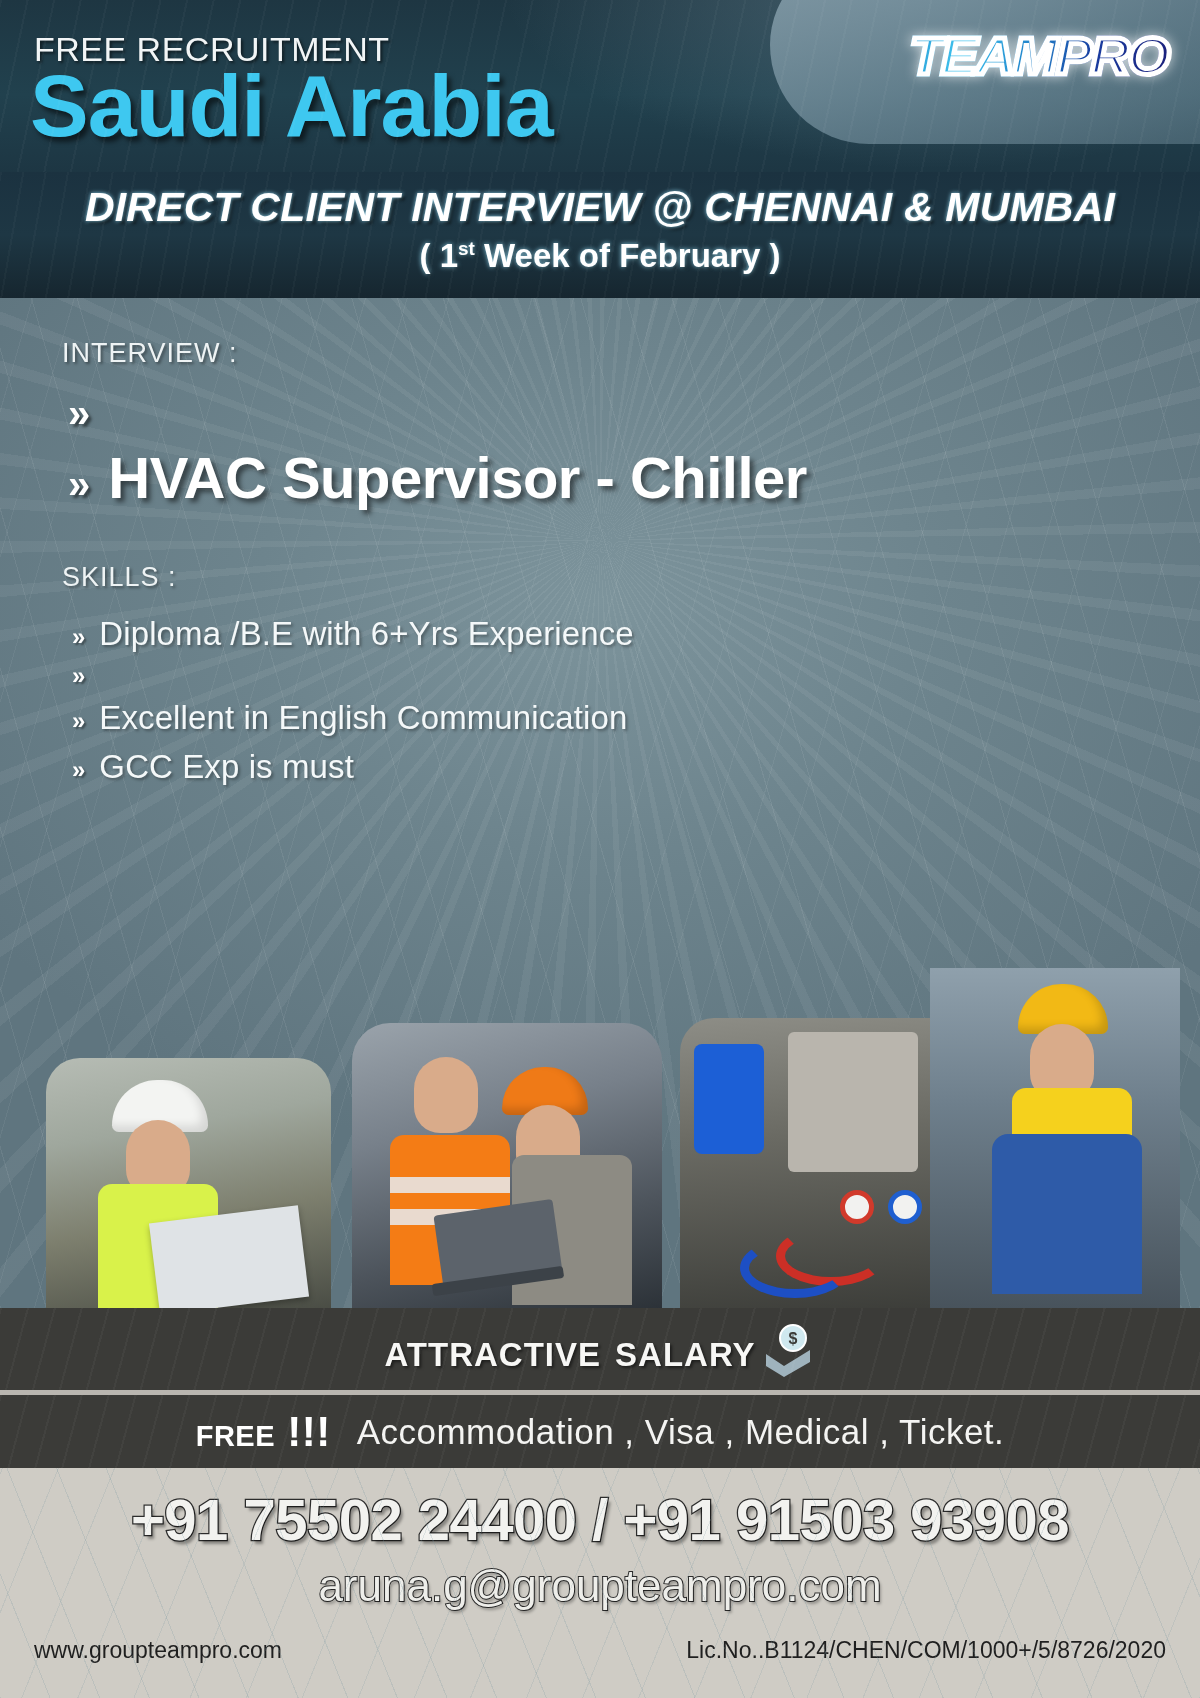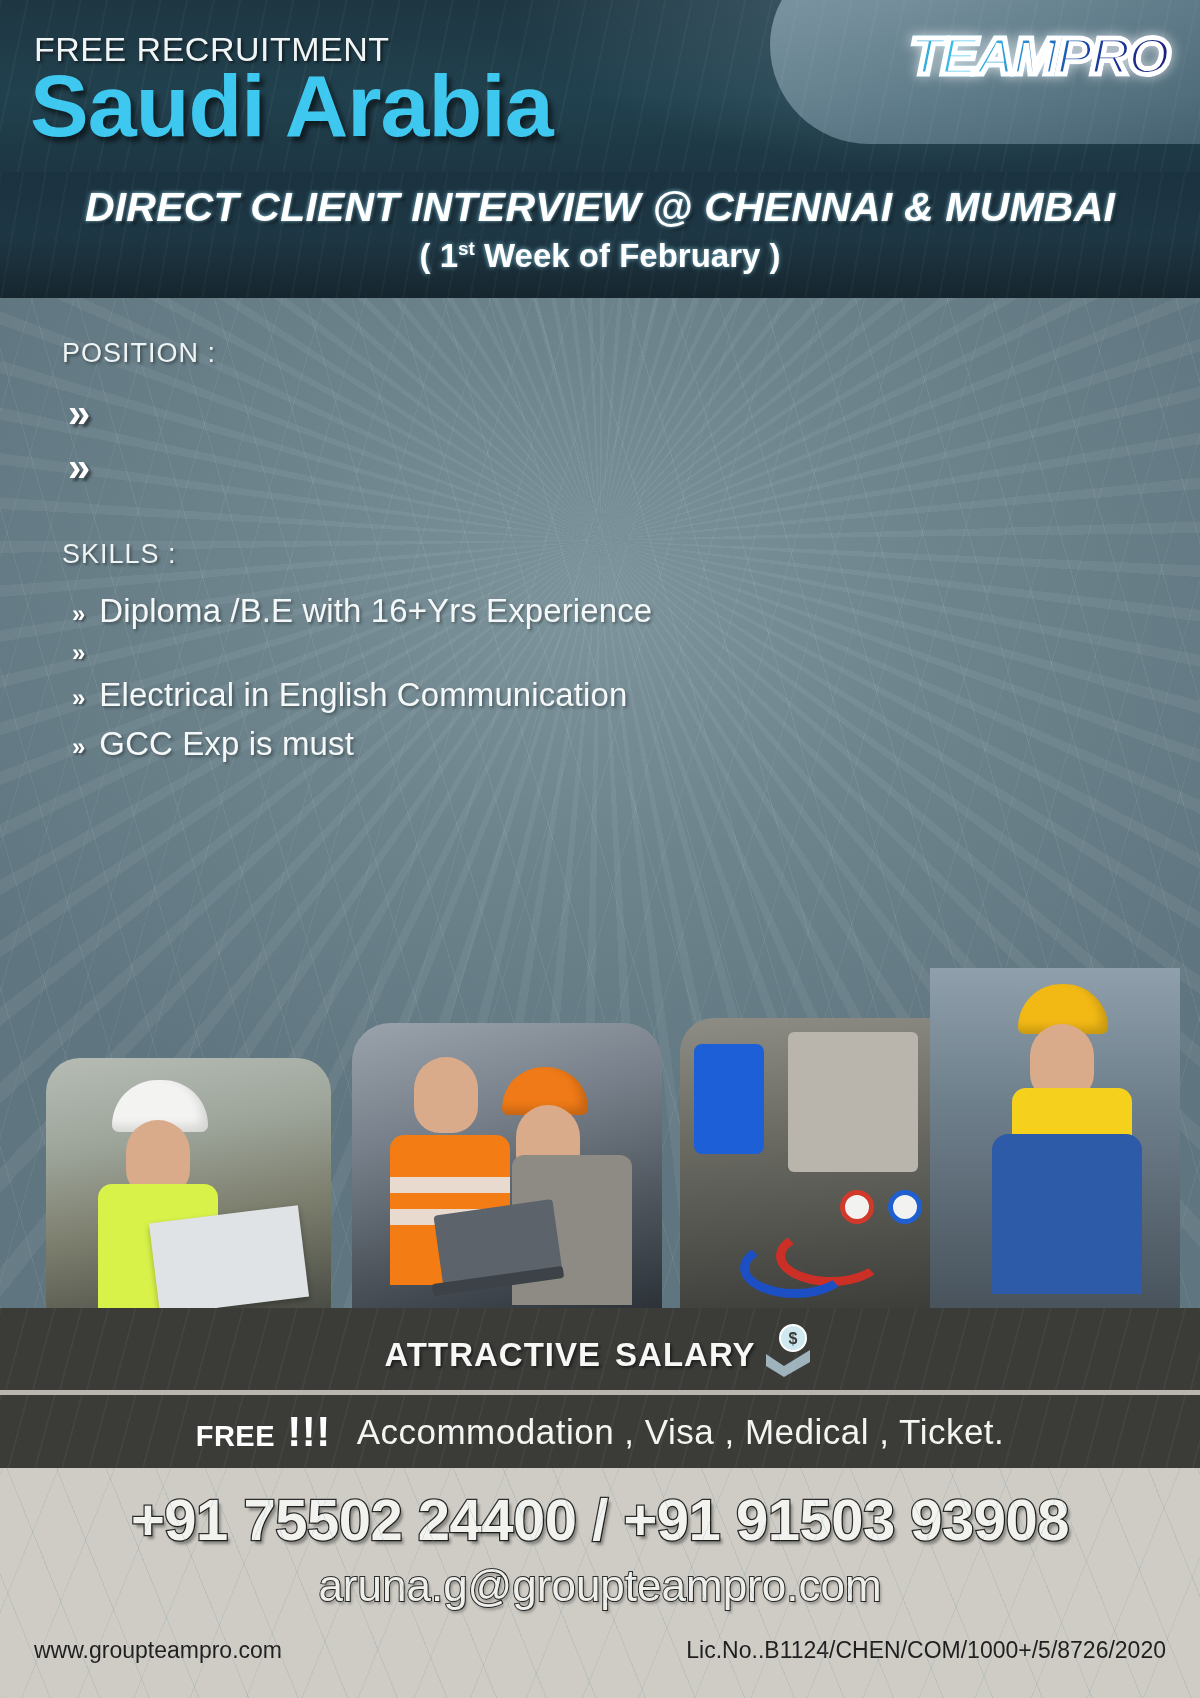--- a/index.html
+++ b/index.html
@@ -391,44 +391,45 @@
 
   <div class="banner">
     <div class="banner-line1">DIRECT CLIENT INTERVIEW  @ CHENNAI  &amp;  MUMBAI</div>
     <div class="banner-line2"><span>( 1</span><sup>st</sup><span> Week of February )</span></div>
   </div>
 
   <div class="body-wrap">
     <div class="rays"></div>
     <div class="mesh"></div>
 
-    <div class="label-small">POSITION :</div>
+    <div class="label-small">INTERVIEW :</div>
 
     <div class="positions">
       <div class="position-item">
         <span class="pos-bullet">»</span>
       </div>
       <div class="position-item">
         <span class="pos-bullet">»</span>
+        <span class="pos-text">HVAC Supervisor - Chiller</span>
       </div>
     </div>
 
     <div class="skills-label">SKILLS :</div>
 
     <div class="skills">
       <div class="skill-item">
         <span class="skill-bullet">»</span>
-        <span class="skill-text">Diploma /B.E with 16+Yrs Experience</span>
+        <span class="skill-text">Diploma /B.E with 6+Yrs Experience</span>
       </div>
       <div class="skill-item">
         <span class="skill-bullet">»</span>
       </div>
       <div class="skill-item">
         <span class="skill-bullet">»</span>
-        <span class="skill-text">Electrical in  English Communication</span>
+        <span class="skill-text">Excellent in  English Communication</span>
       </div>
       <div class="skill-item">
         <span class="skill-bullet">»</span>
         <span class="skill-text">GCC Exp is must</span>
       </div>
     </div>
 
     <div class="photos">
 
       <div class="photo photo-1">

